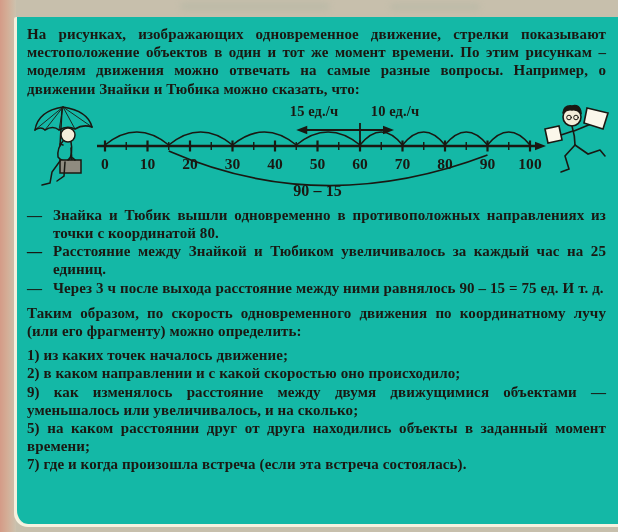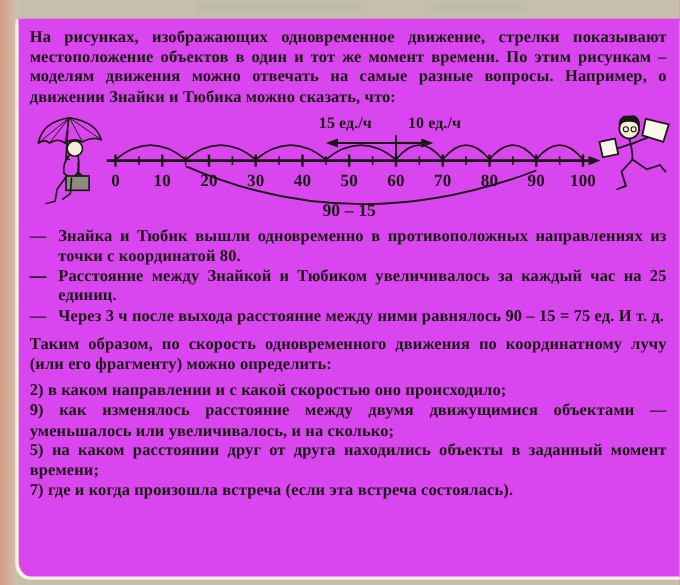--- a/index.html
+++ b/index.html
@@ -8,21 +8,21 @@
     background:#c7bfac;
     font-family:"Liberation Serif","DejaVu Serif",serif;
   }
   .edge-left{
     position:absolute;left:0;top:0;width:16px;height:100%;
     background:linear-gradient(90deg,#d49b87 0%,#d4ad96 45%,#ccc2ae 100%);
   }
   .smudge{position:absolute;background:#9fae9b;opacity:.25;filter:blur(3px);border-radius:4px;}
   .panel{
     position:absolute;left:14px;top:17px;right:0;bottom:8px;
-    background:#d946ef;
+    background:#14b8a6;
     border-left:3px solid #f5efdc;
     border-radius:2px 0 0 14px;
     box-shadow:0 3px 0 #f7f2e0;
   }
   .content{
     position:absolute;left:0;top:0;right:0;
     padding:8px 12px 0 10px;
     color:#1a1812;font-weight:700;font-size:15px;line-height:18.2px;
     letter-spacing:.1px;
   }
@@ -143,20 +143,21 @@
     <ul class="bullets">
       <li><span class="dash">—</span><span>Знайка и Тюбик вышли одновременно в противоположных на­правлениях из точки с координатой 80.</span></li>
       <li><span class="dash">—</span></li>
       <li><span class="dash">—</span><span>Расстояние между Знайкой и Тюбиком увеличивалось за каждый час на 25 единиц.</span></li>
       <li><span class="dash">—</span><span>Через 3 ч после выхода расстояние между ними равнялось 90 – 15 = 75 ед. И т. д.</span></li>
     </ul>
 
     <p class="para2">Таким образом, по скорость одновременного движения по коорди­натному лучу (или его фрагменту) можно определить:</p>
 
     <div class="numbered">
+      <p>1) из каких точек началось движение;</p>
       <p>2) в каком направлении и с какой скоростью оно происходило;</p>
       <p>9) как изменялось расстояние между двумя движущимися объек­тами — уменьшалось или увеличивалось, и на сколько;</p>
       <p>5) на каком расстоянии друг от друга находились объекты в заданный момент времени;</p>
       <p>7) где и когда произошла встреча (если эта встреча состоялась).</p>
     </div>
 
   </div>
 </div>
 
 </body></html>

